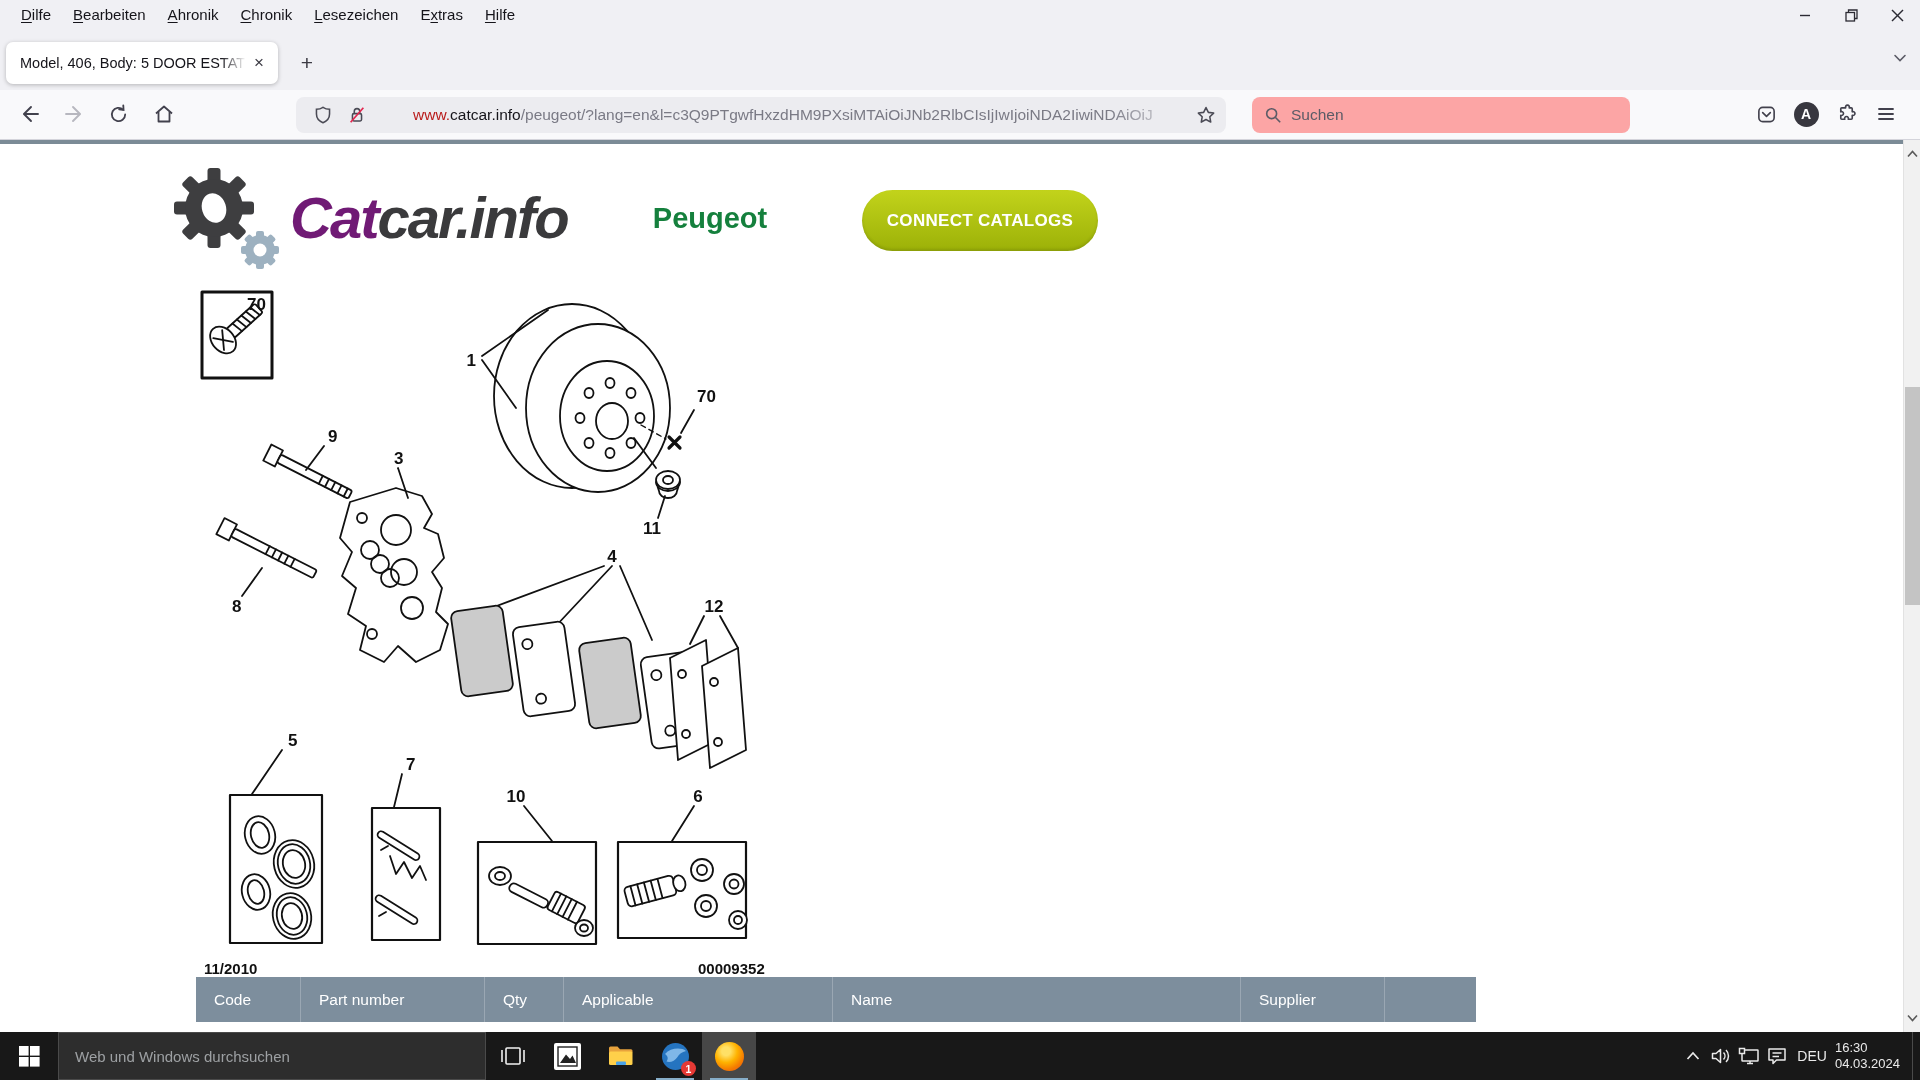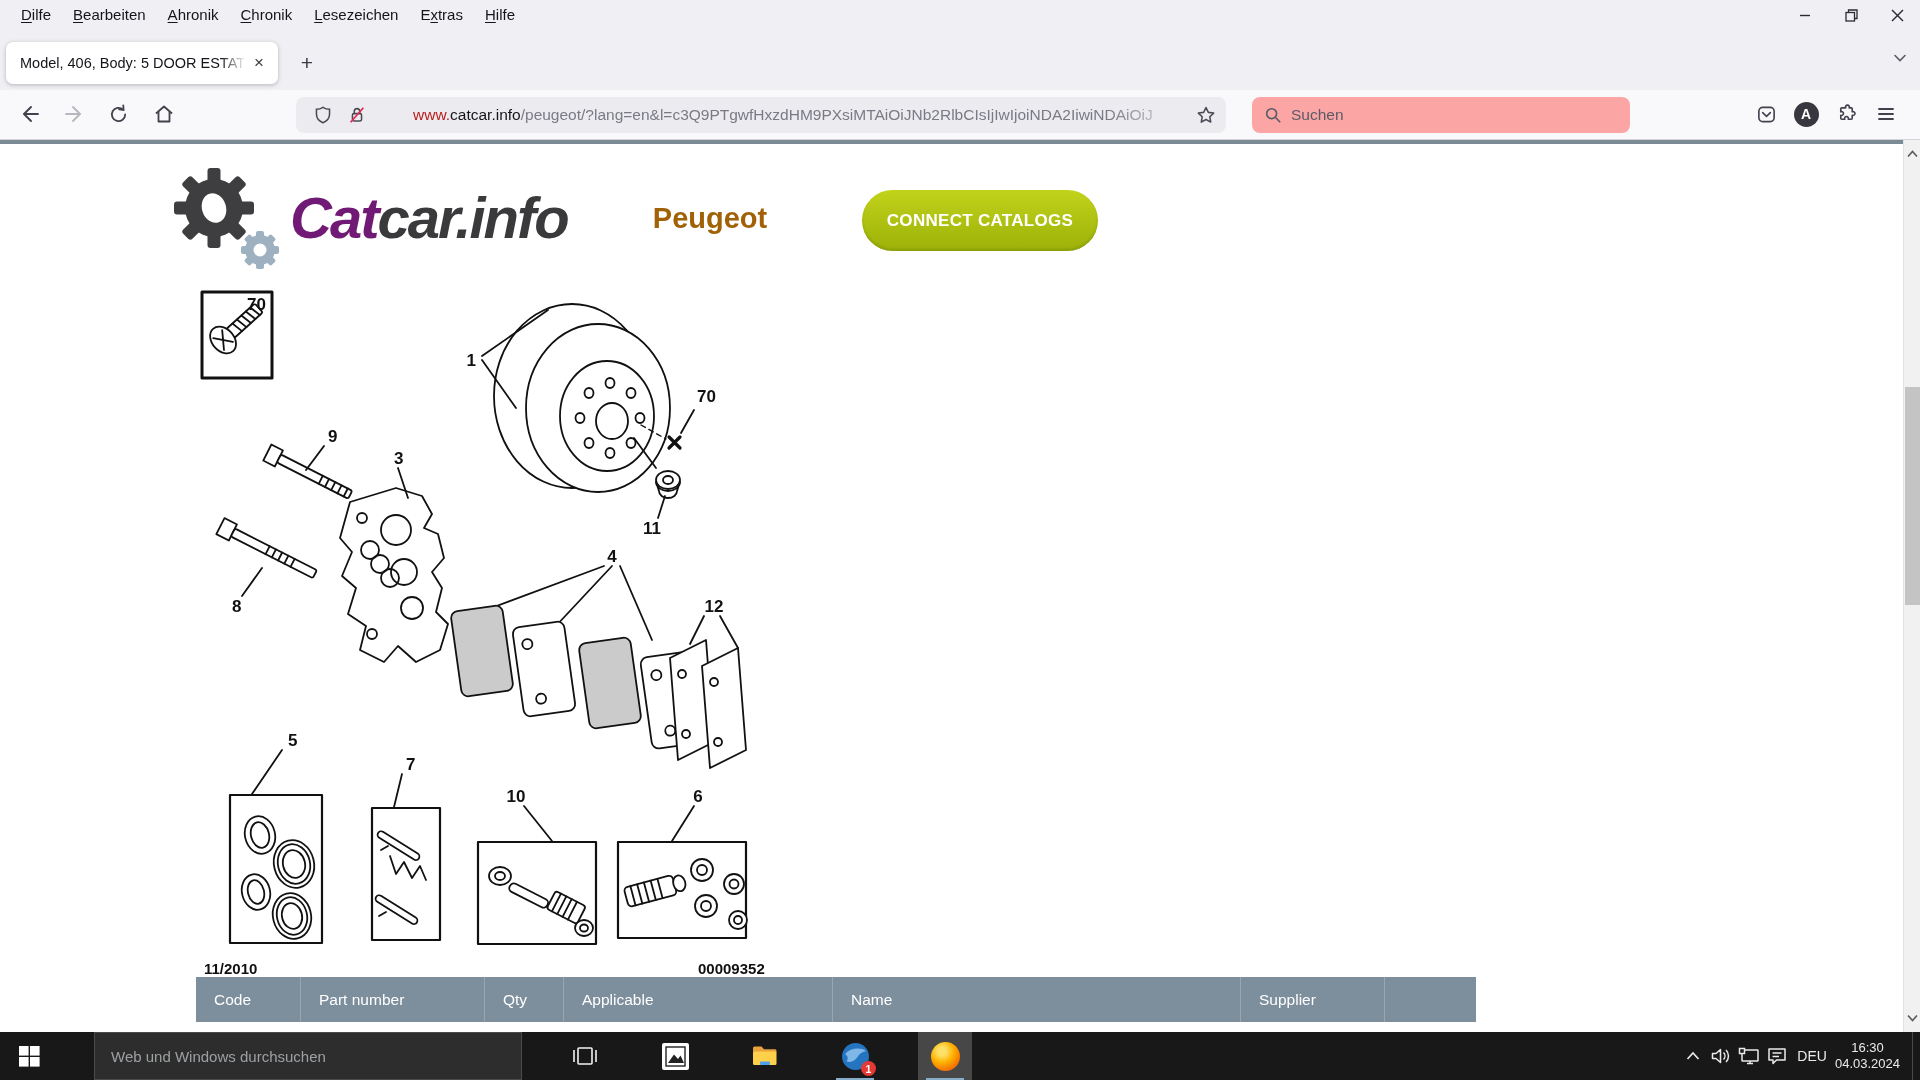--- a/index.html
+++ b/index.html
@@ -51,21 +51,21 @@
                    display:flex; align-items:center; justify-content:center; font-size:14px; font-weight:bold; }
 
   
   .page { position:absolute; left:0; top:140px; width:1903px; height:892px; background:#fff; overflow:hidden; }
   .page-topline { position:absolute; left:0; top:0; width:1903px; height:4px; background:#7b8b96; }
   .site-header { position:absolute; left:0; top:4px; width:1903px; height:146px; background:#fff; }
   .logo-text { position:absolute; left:290px; top:40px; font-size:58px; font-weight:900; font-style:italic;
                letter-spacing:-2px; color:#3a3a3c; white-space:nowrap; }
   .logo-text .red { color:#701a75; }
   .brand-name { position:absolute; left:630px; top:58px; width:160px; text-align:center;
-                font-size:29px; font-weight:bold; color:#a16207; }
+                font-size:29px; font-weight:bold; color:#15803d; }
   .cta-btn { position:absolute; left:862px; top:46px; width:236px; height:61px; border-radius:31px;
              background:linear-gradient(#c2d31b,#9cb108); color:#fff; font-weight:bold; font-size:17px;
              letter-spacing:.3px; display:flex; align-items:center; justify-content:center;
              box-shadow:inset 0 -2px 3px rgba(0,0,0,.12); }
 
   .diagram { position:absolute; left:200px; top:150px; width:660px; height:688px; }
 
   .parts-table { position:absolute; left:196px; top:837px; width:1280px; height:45px; background:#7d8e9d;
                  display:flex; color:#fff; font-size:15.5px; }
   .parts-table .col { height:45px; line-height:45px; padding-left:18px; border-left:1px solid #9aa7b3;
@@ -74,36 +74,36 @@
 
   
   .scrollbar { position:absolute; right:0; top:140px; width:17px; height:892px; background:#f1f1f1;
                border-left:1px solid #e2e2e2; }
   .sb-arrow { position:absolute; left:0; width:17px; height:20px; display:flex; align-items:center;
               justify-content:center; color:#5a5a5a; }
   .sb-thumb { position:absolute; left:1px; top:247px; width:15px; height:218px; background:#c4c4c4; }
 
   
   .taskbar { position:absolute; left:0; top:1032px; width:1920px; height:48px; background:#181818;
-             display:flex; align-items:stretch;gap:36px; }
+             display:flex; align-items:stretch; }
   .tb-start { width:58px; display:flex; align-items:center; justify-content:center; }
   .tb-search { width:428px; background:#2d2d2d; border:1px solid #4a4a4a; display:flex; align-items:center;
                padding-left:16px; color:#9da0a3; font-size:15px; }
   .tb-slot { width:54px; display:flex; align-items:center; justify-content:center; position:relative; }
   .tb-slot.active { background:#474747; }
   .run-line { position:absolute; left:8px; right:8px; bottom:0; height:2px; background:#87aec9; }
   .tb-photos { width:27px; height:27px; background:#fff; border-radius:2px; display:flex; align-items:center; justify-content:center; }
   .ff-icon { width:29px; height:29px; border-radius:50%;
              background:radial-gradient(circle at 38% 32%, #ffe066 0 16%, #ffb300 42%, #f57c00 68%, #e64a19 100%); }
   .badge { position:absolute; right:6px; bottom:4px; min-width:15px; height:15px; border-radius:8px; background:#e53935;
            color:#fff; font-size:10.5px; font-weight:bold; display:flex; align-items:center; justify-content:center; padding:0 3px; }
   .tray { position:absolute; right:0; top:1032px; height:48px; display:flex; align-items:center; color:#eaeaea; }
   .tray-ic { width:28px; display:flex; align-items:center; justify-content:center; }
   .tray-lang { font-size:14px; margin:0 8px 0 6px; }
-  .tray-clock { text-align:center; font-size:13px; line-height:16px; margin-right:8px; }
+  .tray-clock { text-align:left; font-size:13px; line-height:16px; margin-right:8px; }
   .tray-sep { width:1px; height:48px; background:#4a4a4a; margin-left:4px; }
   .tray-sliver { width:7px; height:48px; }
 
   svg { display:block; }
 </style>
 </head>
 <body>
 
 <div class="screen">
 

